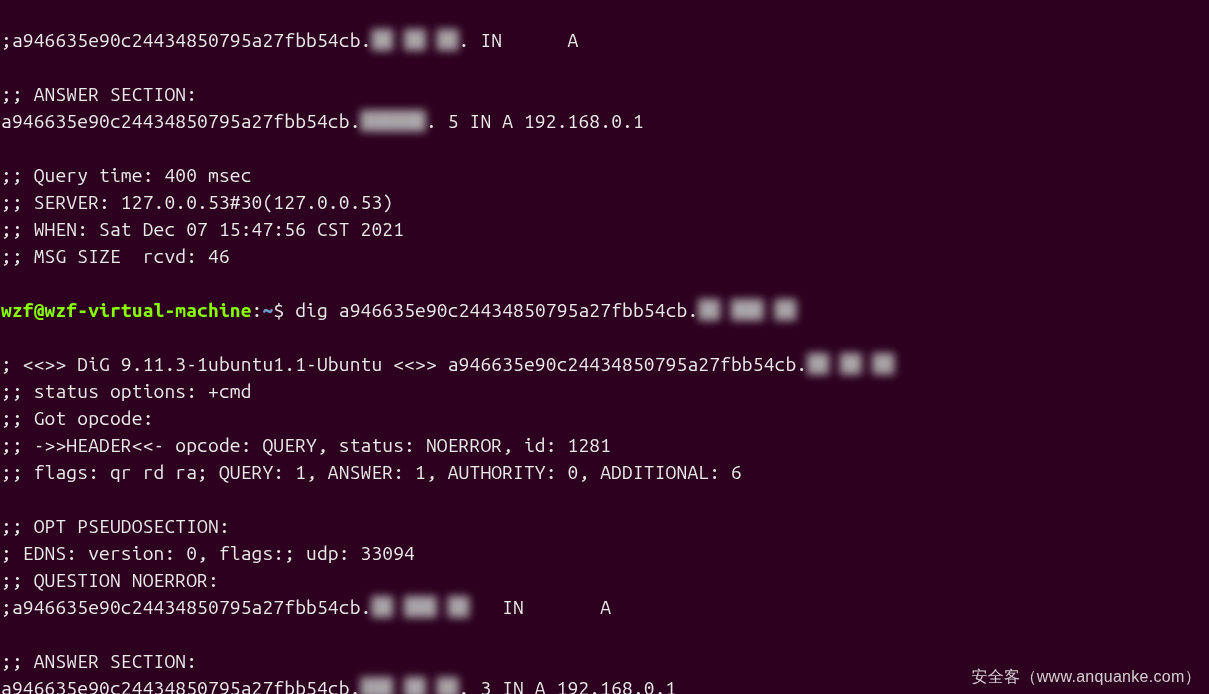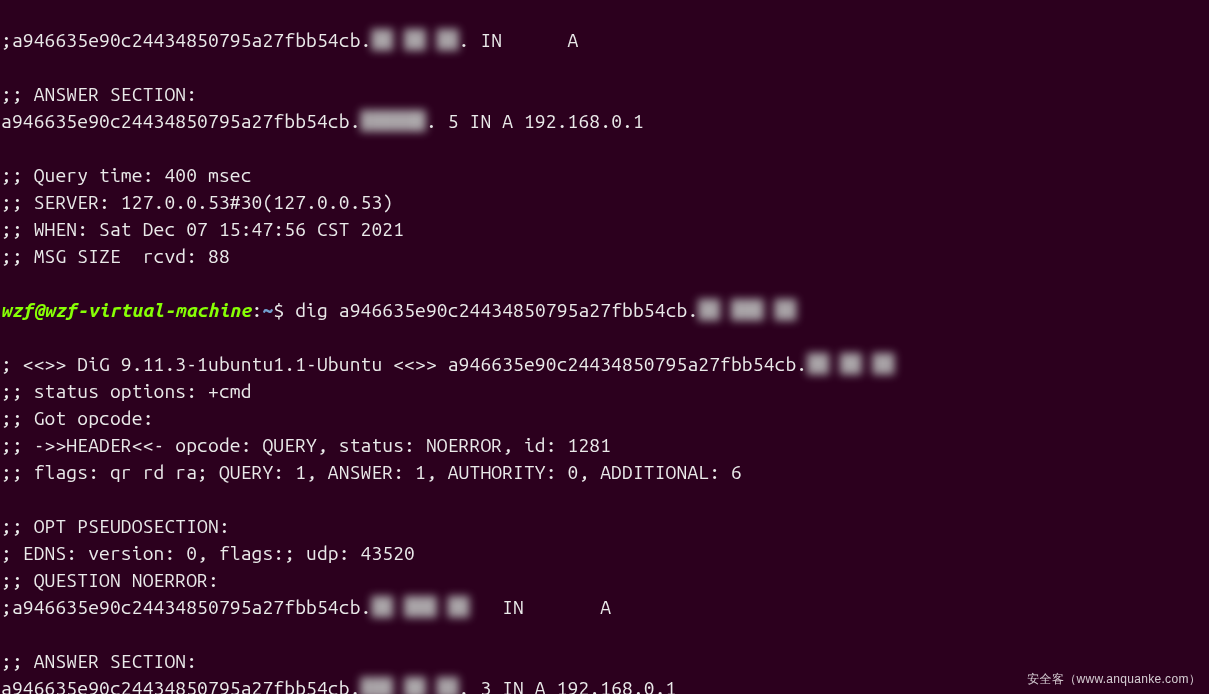--- a/index.html
+++ b/index.html
@@ -12,63 +12,63 @@
   }
   .terminal {
     font-family: "Ubuntu Mono", "DejaVu Sans Mono", "Courier New", monospace;
     font-size: 19.2px;
     line-height: 27px;
     color: #eaeaea;
     padding: 0 1px 0 1px;
     white-space: pre;
     letter-spacing: 0.15px;
   }
-  .pu { color: #87ff05; font-weight: bold; font-style: italic; } 
+  .pu { color: #87ff05; font-weight: bold; } 
   .pp { color: #729fcf; font-weight: bold; } 
   .pc { color: #eaeaea; } 
   .blur {
     display: inline-block;
     filter: blur(4.5px);
     color: #bababa;
     opacity: 0.9;
   }
   .watermark {
     position: absolute;
     right: 8px;
     bottom: 6px;
     font-family: sans-serif;
-    font-size: 12px;
+    font-size: 16px;
     color: rgba(255,255,255,0.8);
     letter-spacing: 0.3px;
   }
 </style>
 </head>
 <body>
 
 <div class="terminal">
 <span><span>;a946635e90c24434850795a27fbb54cb.</span><span class="blur">██ ██ ██</span><span>. IN      A</span></span>
 <span></span>
 <span>;; ANSWER SECTION:</span>
 <span><span>a946635e90c24434850795a27fbb54cb.</span><span class="blur">██████</span><span>. 5 IN A 192.168.0.1</span></span>
 <span></span>
 <span>;; Query time: 400 msec</span>
 <span>;; SERVER: 127.0.0.53#30(127.0.0.53)</span>
 <span>;; WHEN: Sat Dec 07 15:47:56 CST 2021</span>
-<span>;; MSG SIZE  rcvd: 88</span>
+<span>;; MSG SIZE  rcvd: 46</span>
 <span></span>
 <span><span class="pu">wzf@wzf-virtual-machine</span><span class="pc">:</span><span class="pp">~</span><span class="pc">$ </span><span><span>dig a946635e90c24434850795a27fbb54cb.</span><span class="blur">██ ███ ██</span></span></span>
 <span></span>
 <span><span>; &lt;&lt;&gt;&gt; DiG 9.11.3-1ubuntu1.1-Ubuntu &lt;&lt;&gt;&gt; a946635e90c24434850795a27fbb54cb.</span><span class="blur">██ ██ ██</span></span>
 <span>;; status options: +cmd</span>
 <span>;; Got opcode:</span>
 <span>;; -&gt;&gt;HEADER&lt;&lt;- opcode: QUERY, status: NOERROR, id: 1281</span>
 <span>;; flags: qr rd ra; QUERY: 1, ANSWER: 1, AUTHORITY: 0, ADDITIONAL: 6</span>
 <span></span>
 <span>;; OPT PSEUDOSECTION:</span>
-<span>; EDNS: version: 0, flags:; udp: 43520</span>
+<span>; EDNS: version: 0, flags:; udp: 33094</span>
 <span>;; QUESTION NOERROR:</span>
 <span><span>;a946635e90c24434850795a27fbb54cb.</span><span class="blur">██ ███ ██</span><span>   IN       A</span></span>
 <span></span>
 <span>;; ANSWER SECTION:</span>
 <span><span>a946635e90c24434850795a27fbb54cb.</span><span class="blur">███ ██ ██</span><span>. 3 IN A 192.168.0.1</span></span>
 </div>
 
 <div class="watermark">安全客（www.anquanke.com）</div>
 
 </body></html>

